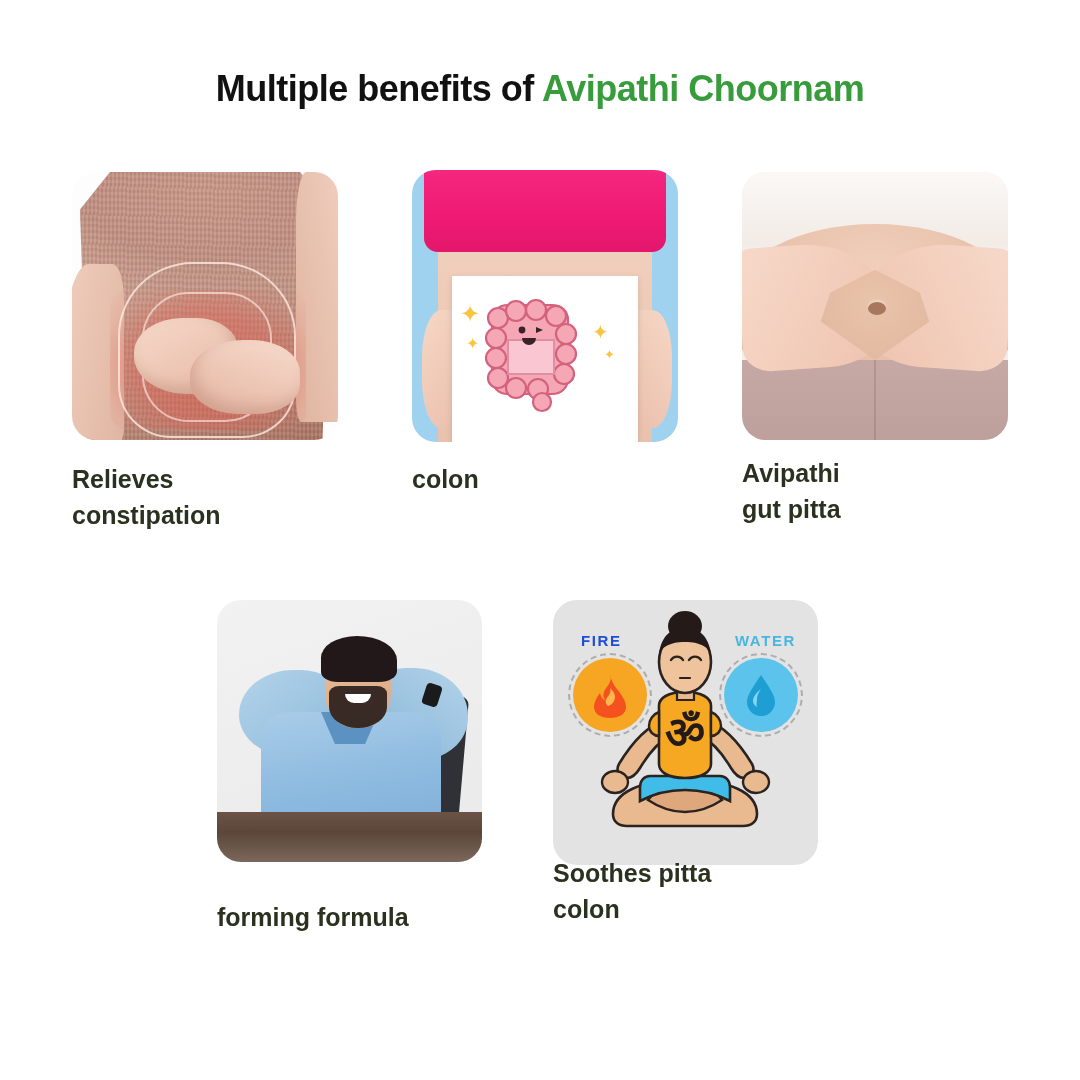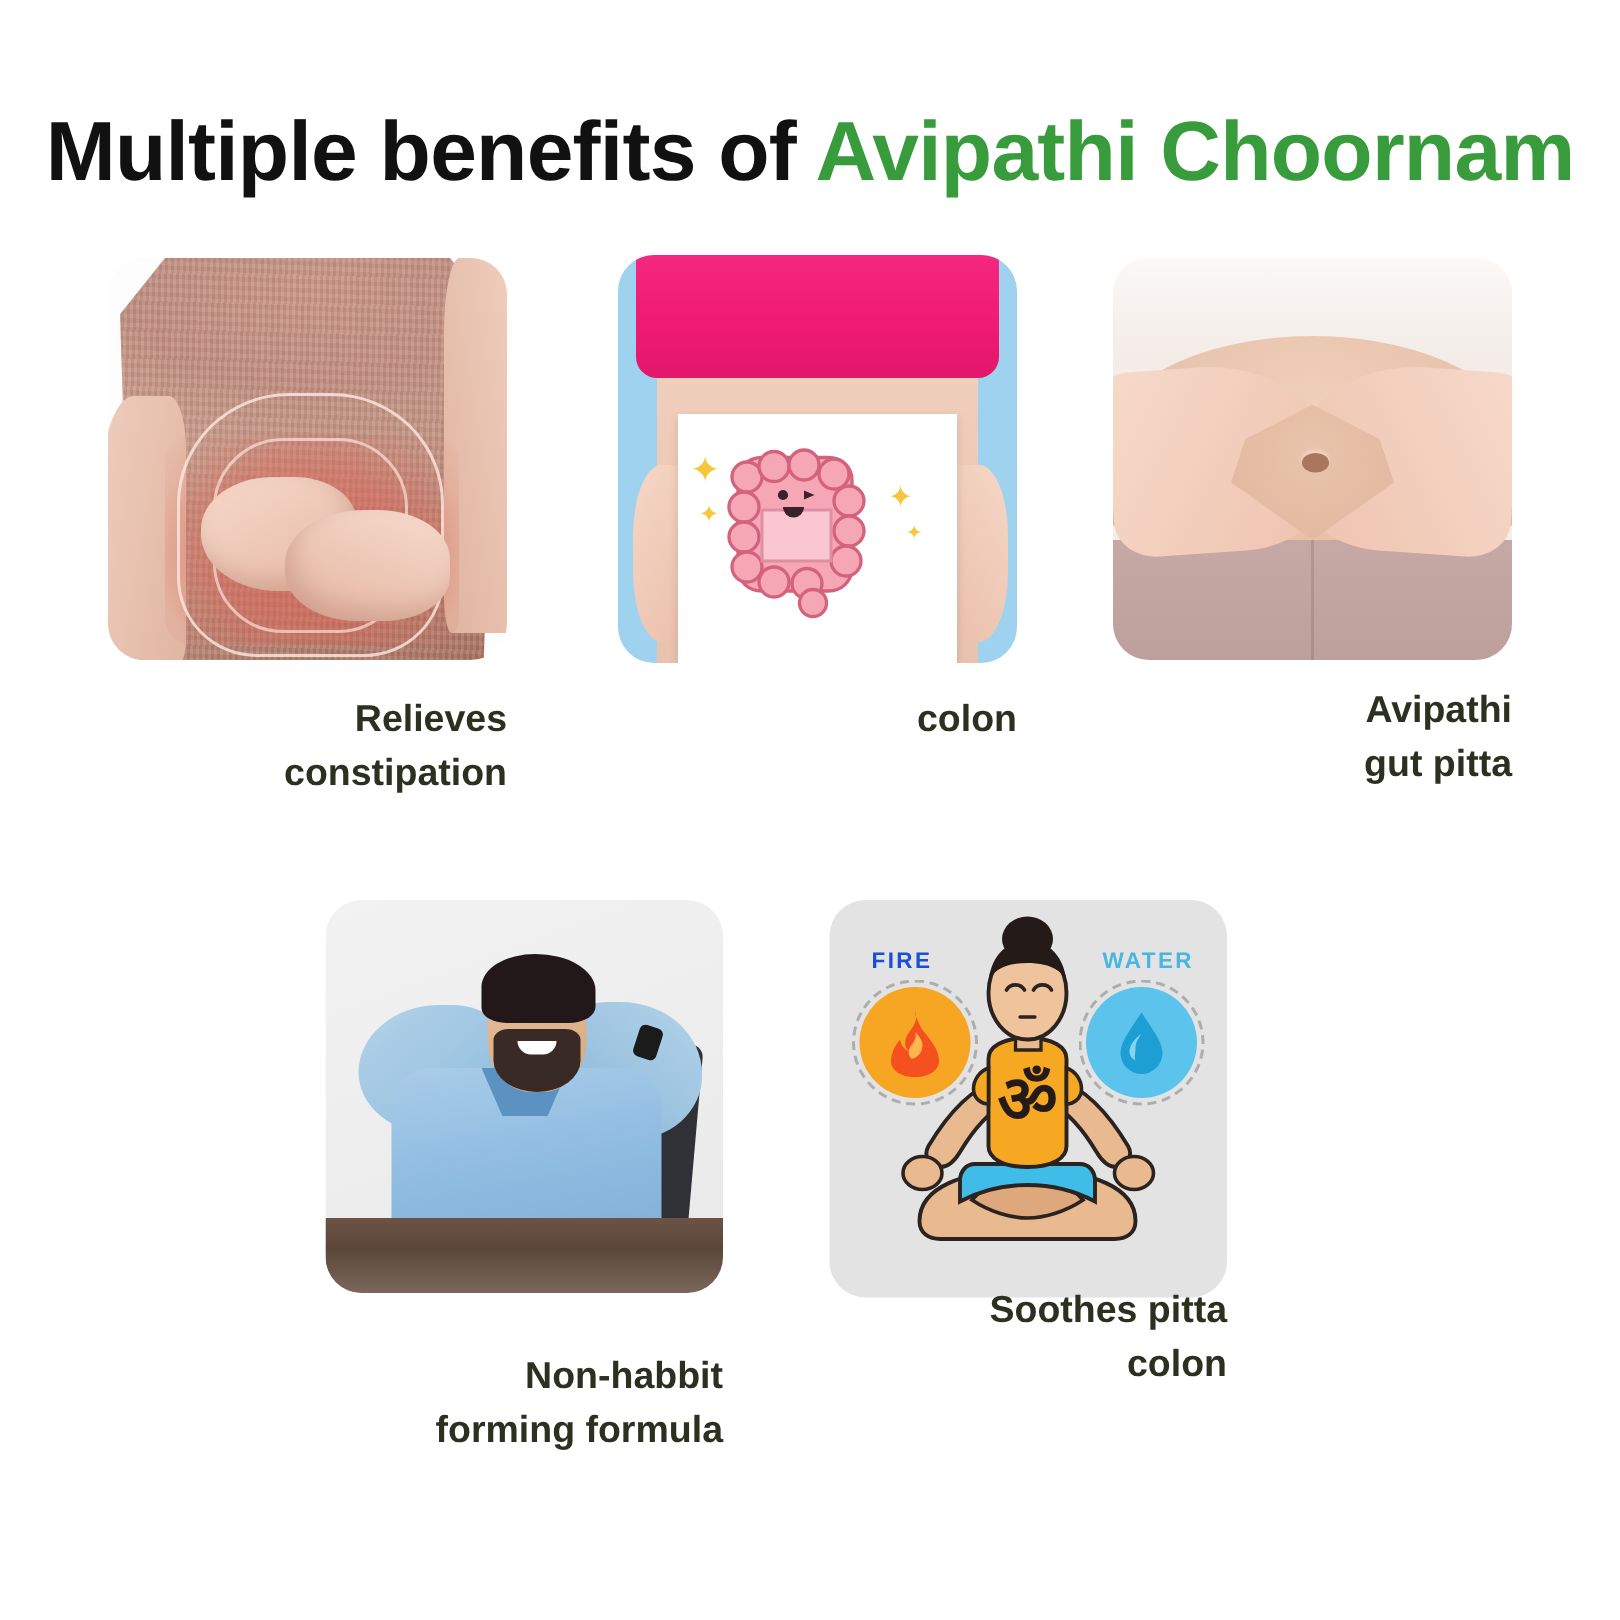--- a/index.html
+++ b/index.html
@@ -8,36 +8,36 @@
     background:#ffffff;
     font-family:"Liberation Sans", sans-serif;
     position:relative;
     overflow:hidden;
   }
 
   
   .title{
     position:absolute; left:0; top:68px; width:1080px;
     text-align:center;
-    font-size:56px; font-weight:700; letter-spacing:-0.5px;
+    font-size:36px; font-weight:700; letter-spacing:-0.5px;
     white-space:nowrap;
   }
   .title .t-dark{ color:#111111; }
   .title .t-accent{ color:#389B3C; }
 
   
   .tile{
     position:absolute;
     border-radius:24px;
     overflow:hidden;
     background:#ffffff;
   }
   .caption{
     position:absolute;
-    text-align:right;
+    text-align:left;
     color:#2B301F;
     font-size:25px;
     font-weight:700;
     line-height:1.42;
   }
 
   
   .t1 { left:72px;  top:172px;  width:266px; height:268px; }
   .t1 .bg{ position:absolute; inset:0; background:#fdfdfd; }
   .t1 .torso{
@@ -327,21 +327,20 @@
   <div class="shirt"></div>
   <div class="collar"></div>
   <div class="head"></div>
   <div class="beard"></div>
   <div class="smile"></div>
   <div class="hair"></div>
   <div class="watch"></div>
   <div class="desk"></div>
 </div>
 <div class="caption c4">
-  <div>Non-habbit</div>
   <div>forming formula</div>
 </div>
 
 <div class="tile t5">
   <span class="badge-label lbl-fire">FIRE</span>
   <span class="badge-label lbl-water">WATER</span>
 
   <div class="badge fire">
     <svg width="40" height="46" viewBox="0 0 40 46">
       <path d="M20 2c3 9-4 12-6 18-2 6 2 9 2 9s-5-2-6-8c-4 5-6 10-6 14 0 7 7 11 16 11s16-4 16-11c0-9-9-17-12-22-2-4-4-8-4-11z" fill="#F4511E"></path>

